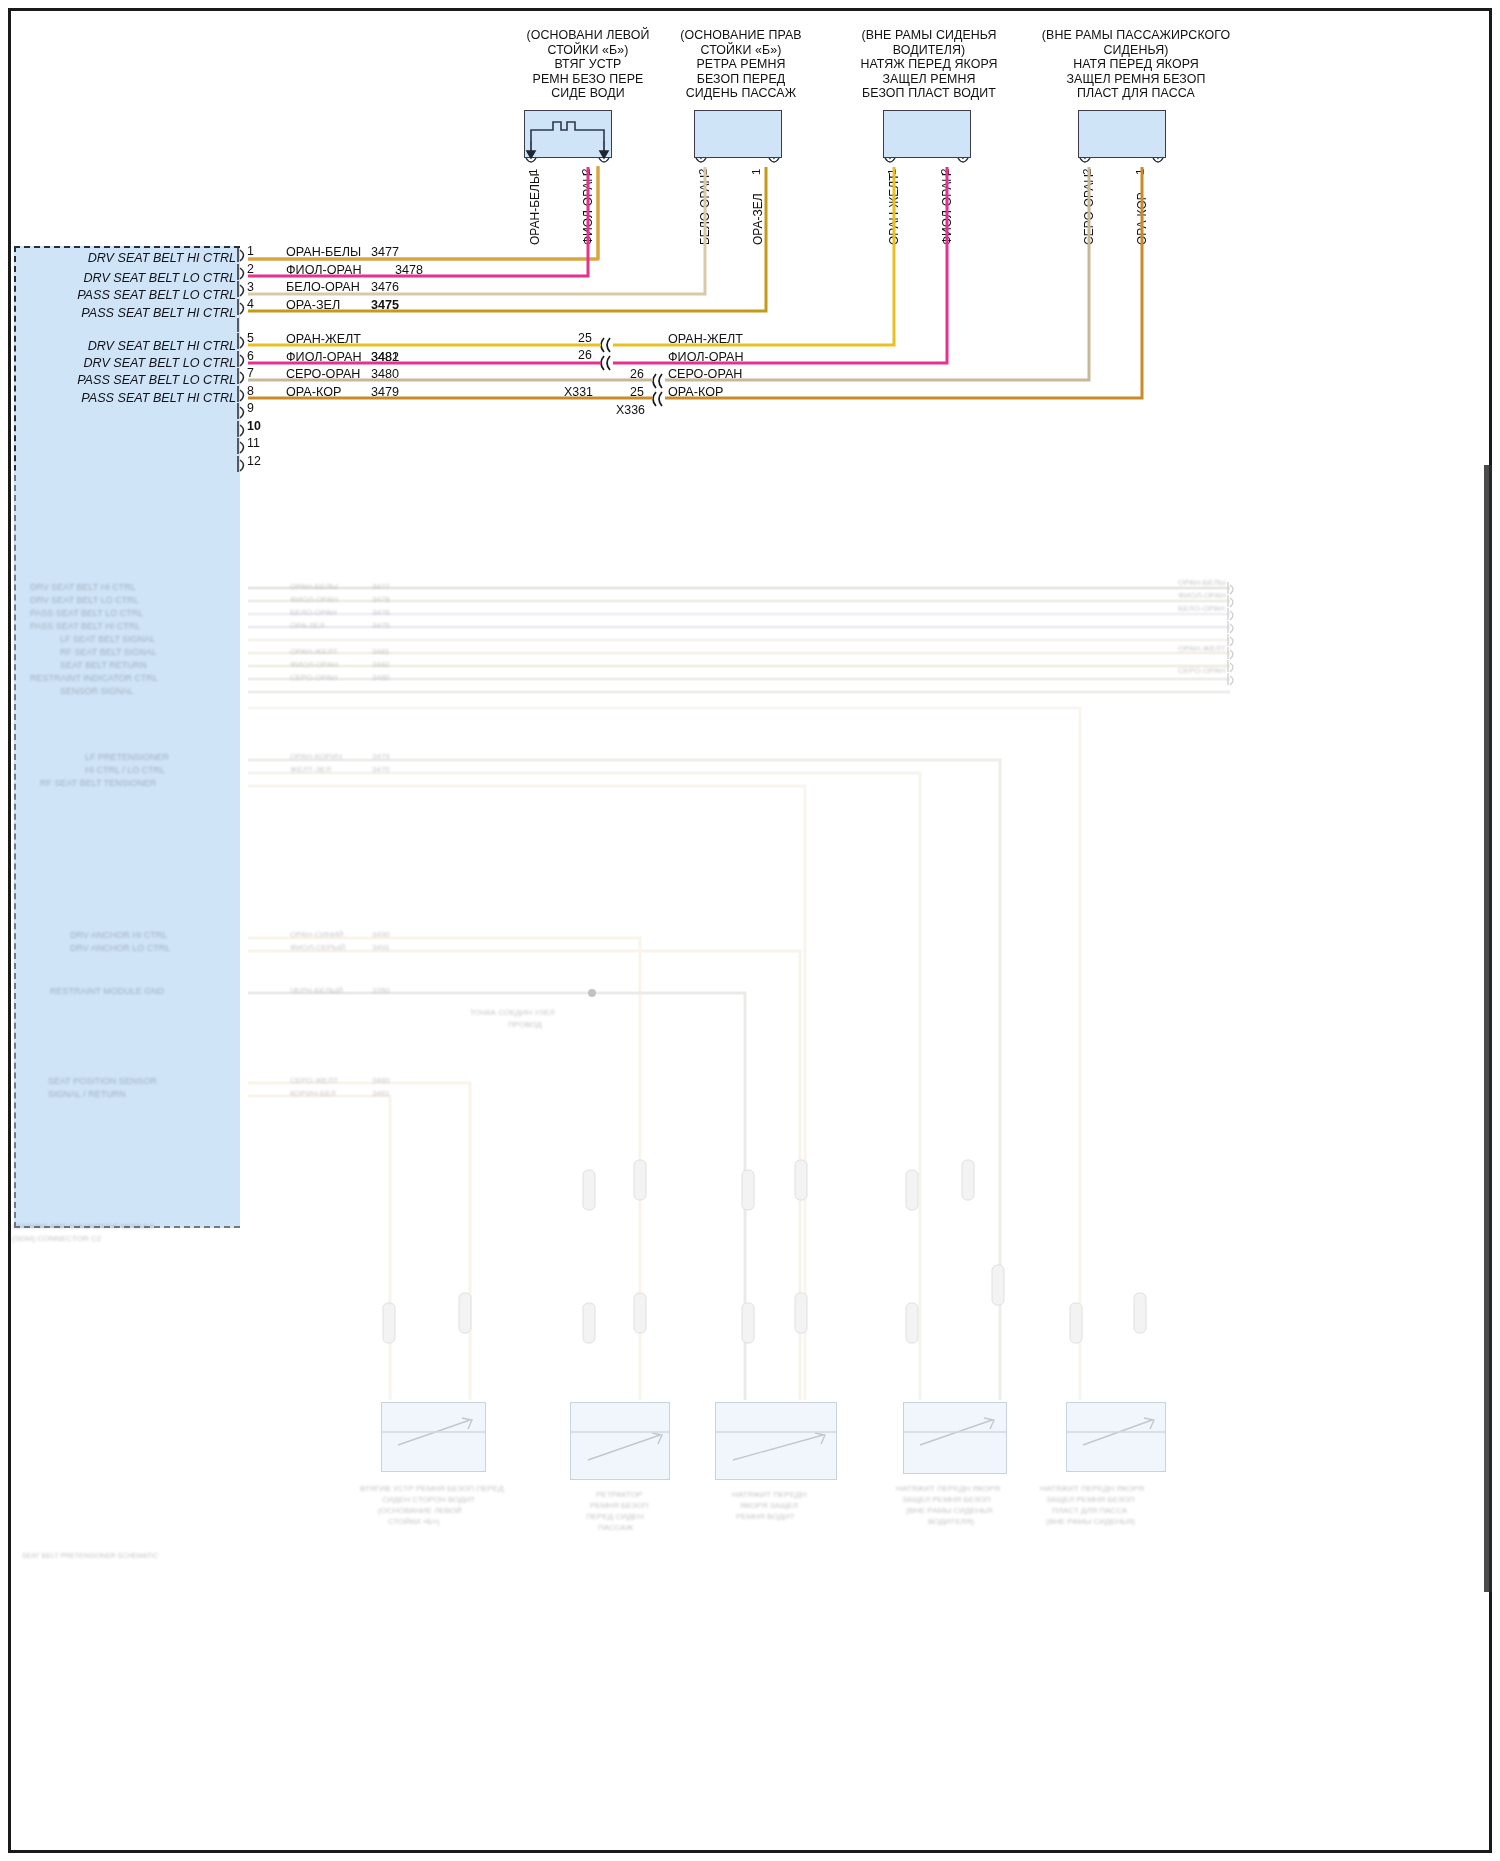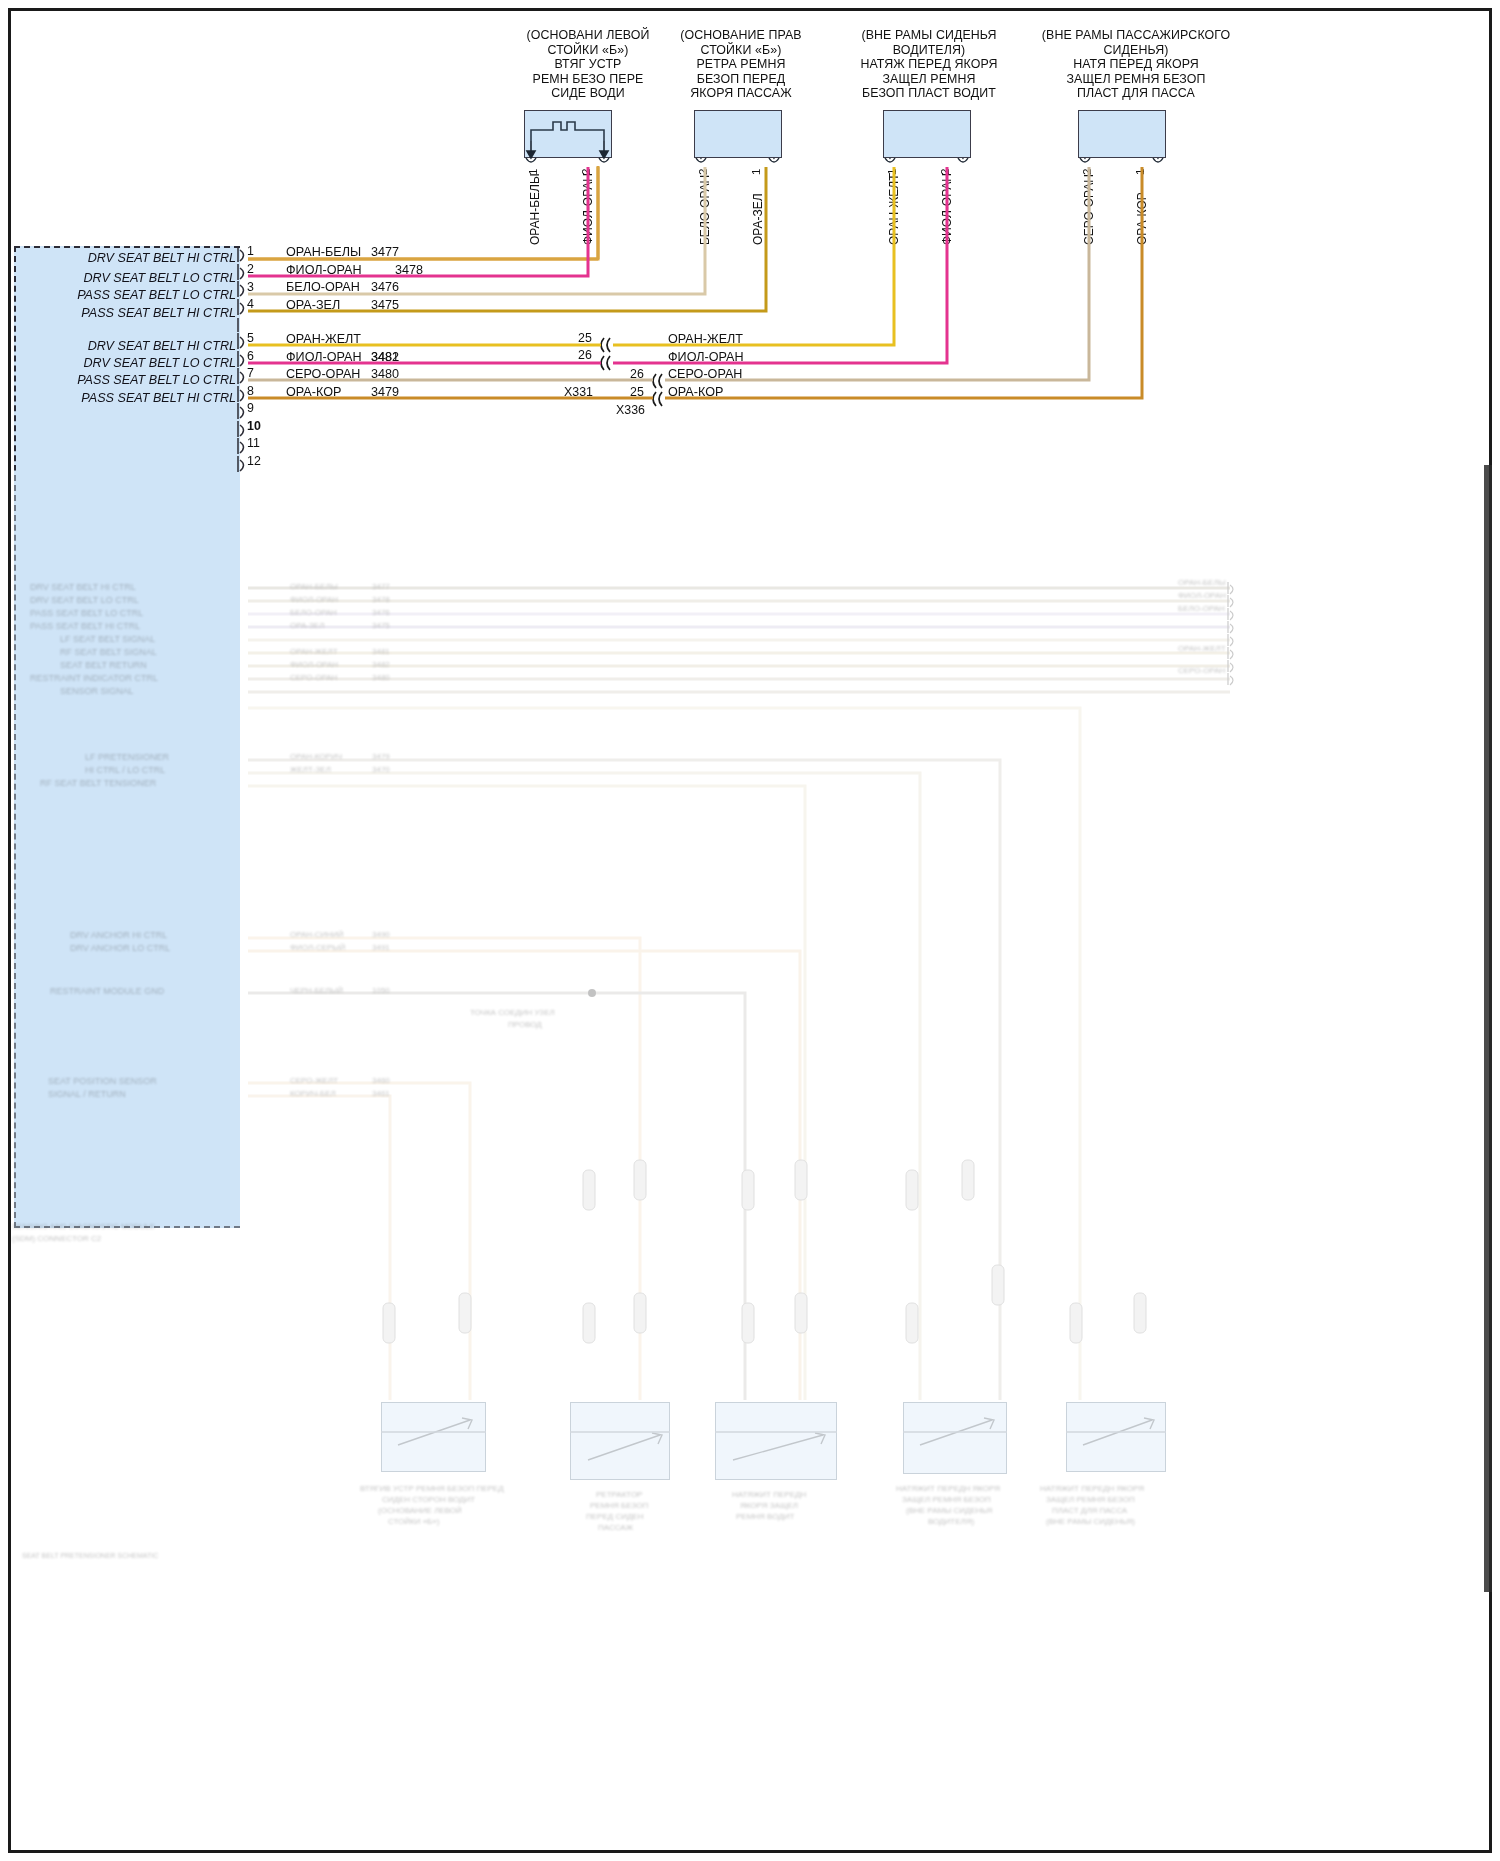--- a/index.html
+++ b/index.html
@@ -136,21 +136,21 @@
     <div>ВТЯГ УСТР</div>
     <div>РЕМН БЕЗО ПЕРЕ</div>
     <div>СИДЕ ВОДИ</div>
   </div>
 
   <div class="conn-cap" style="left:652px; top:28px; width:178px;">
     <div>(ОСНОВАНИЕ ПРАВ</div>
     <div>СТОЙКИ «Б»)</div>
     <div>РЕТРА РЕМНЯ</div>
     <div>БЕЗОП ПЕРЕД</div>
-    <div>ЯКОРЯ ПАССАЖ</div>
+    <div>СИДЕНЬ ПАССАЖ</div>
   </div>
 
   <div class="conn-cap" style="left:826px; top:28px; width:206px;">
     <div>(ВНЕ РАМЫ СИДЕНЬЯ</div>
     <div>ВОДИТЕЛЯ)</div>
     <div>НАТЯЖ ПЕРЕД ЯКОРЯ</div>
     <div>ЗАЩЕЛ РЕМНЯ</div>
     <div>БЕЗОП ПЛАСТ ВОДИТ</div>
   </div>
 
@@ -256,21 +256,21 @@
     </g>
   </svg>
 
   <div class="wire-name" style="left:286px; top:245px;">ОРАН-БЕЛЫ</div>
   <div class="wire-num" style="left:371px; top:245px;">3477</div>
   <div class="wire-name" style="left:286px; top:263px;">ФИОЛ-ОРАН</div>
   <div class="wire-num" style="left:371px; top:263px;margin-left:24px;">3478</div>
   <div class="wire-name" style="left:286px; top:280px;">БЕЛО-ОРАН</div>
   <div class="wire-num" style="left:371px; top:280px;">3476</div>
   <div class="wire-name" style="left:286px; top:298px;">ОРА-ЗЕЛ</div>
-  <div class="wire-num" style="left:371px; top:298px;">3475</div>
+  <div class="wire-num" style="left:371px; top:298px;font-weight:bold;">3475</div>
 
   <div class="wire-name" style="left:286px; top:332px;">ОРАН-ЖЕЛТ</div>
   <div class="wire-num" style="left:371px; top:332px;margin-top:18px;">3481</div>
   <div class="wire-name" style="left:286px; top:350px;">ФИОЛ-ОРАН</div>
   <div class="wire-num" style="left:371px; top:350px;">3482</div>
   <div class="wire-name" style="left:286px; top:367px;">СЕРО-ОРАН</div>
   <div class="wire-num" style="left:371px; top:367px;">3480</div>
   <div class="wire-name" style="left:286px; top:385px;">ОРА-КОР</div>
   <div class="wire-num" style="left:371px; top:385px;">3479</div>
 

